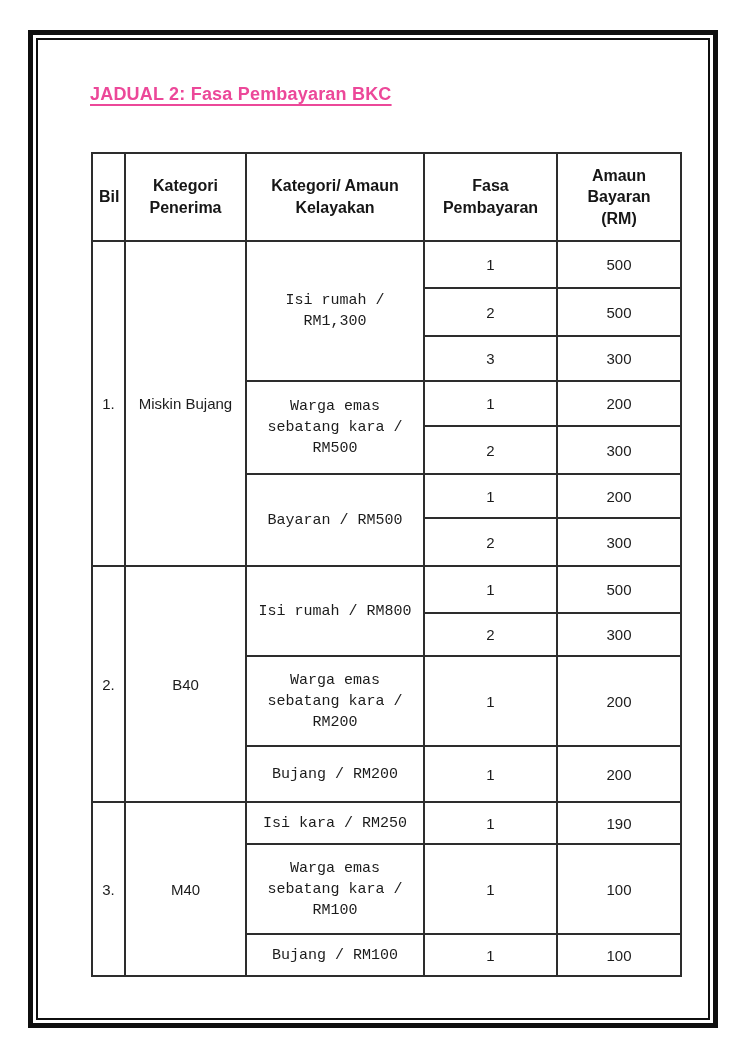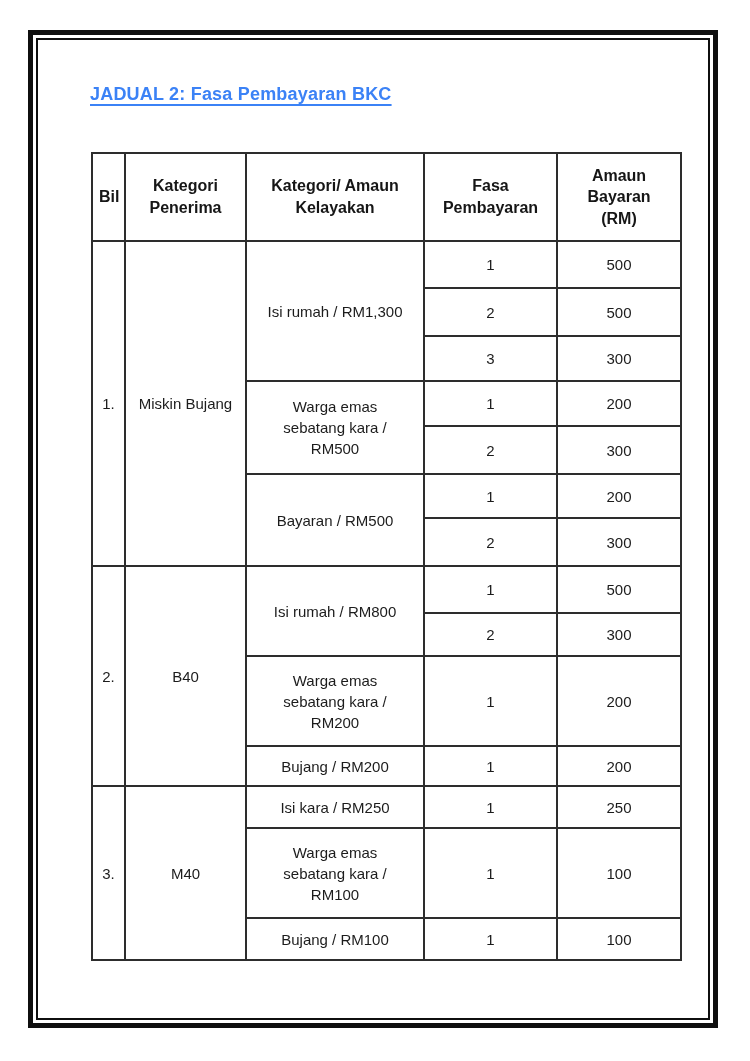--- a/index.html
+++ b/index.html
@@ -28,21 +28,21 @@
     inset: 3px;
     border: 2px solid #0f0f0f;
   }
   .doc-title {
     position: absolute;
     left: 90px;
     top: 84px;
     font-size: 18px;
     font-weight: bold;
     letter-spacing: 0.2px;
-    color: #3b82f6;
+    color: #ec4899;
     text-decoration: underline;
     text-decoration-thickness: 2px;
     text-underline-offset: 4px;
     white-space: nowrap;
   }
   table.payment-table {
     position: absolute;
     left: 91px;
     top: 152px;
     width: 589px;
@@ -66,20 +66,21 @@
     padding: 4px 6px;
   }
   .payment-table td {
     font-size: 15px;
     font-weight: normal;
     line-height: 1.4;
     padding: 2px 6px;
   }
   .cell-kelayakan {
     white-space: pre-line;
+    font-family: Liberation Mono, monospace;
   }
 </style>
 </head>
 <body>
 
 <div class="page-frame">
   <div class="page-frame-inner"></div>
 </div>
 
 <div class="doc-title">JADUAL 2: Fasa Pembayaran BKC</div>
@@ -155,32 +156,32 @@
       <td>2</td>
       <td>300</td>
     </tr>
     <tr style="height:90px">
       <td class="cell-kelayakan">Warga emas
 sebatang kara /
 RM200</td>
       <td>1</td>
       <td>200</td>
     </tr>
-    <tr style="height:40px">
+    <tr style="height:56px">
       <td class="cell-kelayakan">Bujang / RM200</td>
       <td>1</td>
       <td>200</td>
     </tr>
 
     <tr style="height:42px">
       <td rowspan="3">3.</td>
       <td rowspan="3">M40</td>
       <td class="cell-kelayakan">Isi kara / RM250</td>
       <td>1</td>
-      <td>250</td>
+      <td>190</td>
     </tr>
     <tr style="height:90px">
       <td class="cell-kelayakan">Warga emas
 sebatang kara /
 RM100</td>
       <td>1</td>
       <td>100</td>
     </tr>
     <tr style="height:42px">
       <td class="cell-kelayakan">Bujang / RM100</td>

